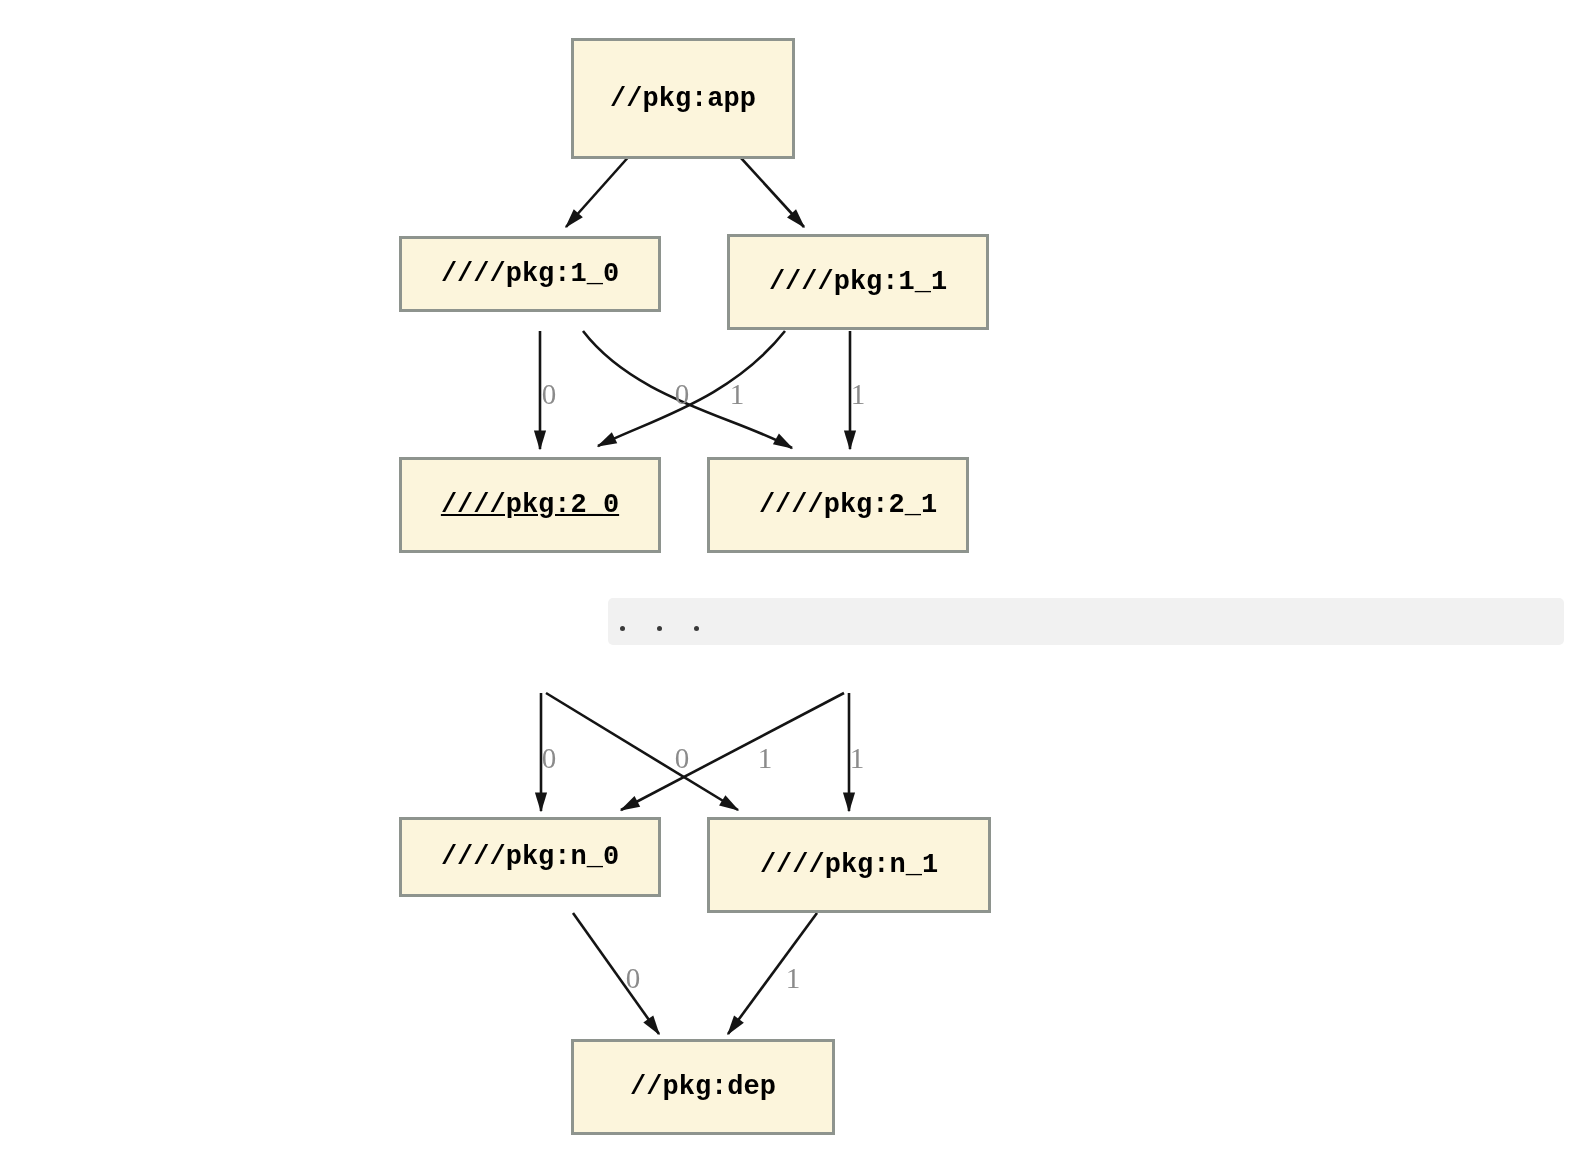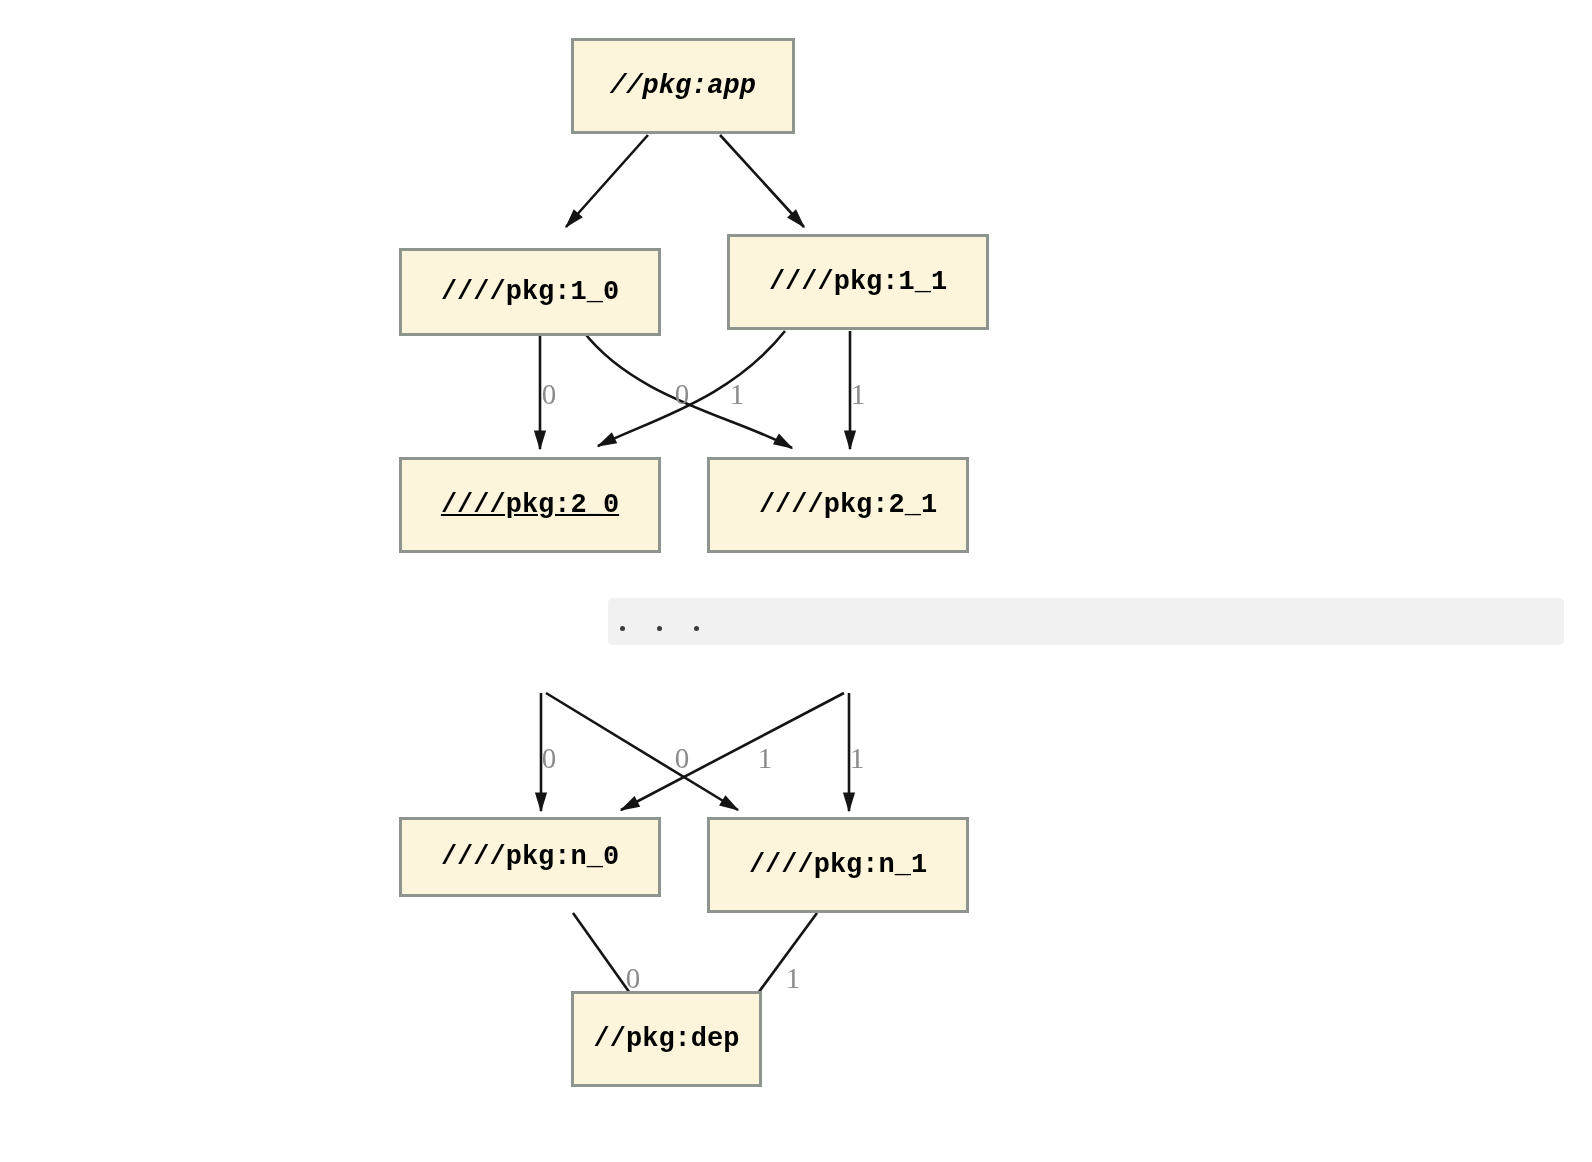--- a/index.html
+++ b/index.html
@@ -80,42 +80,42 @@
         <text class="edge-label" x="549" y="768">0</text>
         <text class="edge-label" x="765" y="768">1</text>
         <text class="edge-label" x="682" y="768">0</text>
         <text class="edge-label" x="857" y="768">1</text>
         <text class="edge-label" x="633" y="988">0</text>
         <text class="edge-label" x="793" y="988">1</text>
       </g>
   </svg>
 
   <div id="nodes">
-      <div class="node" style="left: 571px; top: 38px; width: 224px; height: 96px; font-style: italic;">
+      <div class="node" style="left: 571px; top: 38px; width: 224px; height: 121px;">
         <span class="node-label">//pkg:app</span>
       </div>
-      <div class="node" style="left: 399px; top: 248px; width: 262px; height: 88px;">
+      <div class="node" style="left: 399px; top: 236px; width: 262px; height: 76px;">
         <span class="node-label">////pkg:1_0</span>
       </div>
       <div class="node" style="left: 727px; top: 234px; width: 262px; height: 96px; justify-content: center;">
         <span class="node-label">////pkg:1_1</span>
       </div>
       <div class="node" style="left: 399px; top: 457px; width: 262px; height: 96px; text-decoration: underline;">
         <span class="node-label">////pkg:2_0</span>
       </div>
       <div class="node" style="left: 707px; top: 457px; width: 262px; height: 96px; padding-left: 20px;">
         <span class="node-label">////pkg:2_1</span>
       </div>
       <div class="node" style="left: 399px; top: 817px; width: 262px; height: 80px;">
         <span class="node-label">////pkg:n_0</span>
       </div>
-      <div class="node" style="left: 707px; top: 817px; width: 262px; height: 96px;">
+      <div class="node" style="left: 707px; top: 817px; width: 284px; height: 96px;">
         <span class="node-label">////pkg:n_1</span>
       </div>
-      <div class="node" style="left: 571px; top: 991px; width: 191px; height: 96px;">
+      <div class="node" style="left: 571px; top: 1039px; width: 264px; height: 96px;">
         <span class="node-label">//pkg:dep</span>
       </div>
     </div>
 
   <div id="ellipsis" style="left: 608px; top: 598px; width: 956px; height: 47px;">
     <span class="dots">
         <span class="dot"></span>
         <span class="dot"></span>
         <span class="dot"></span>
       </span>

